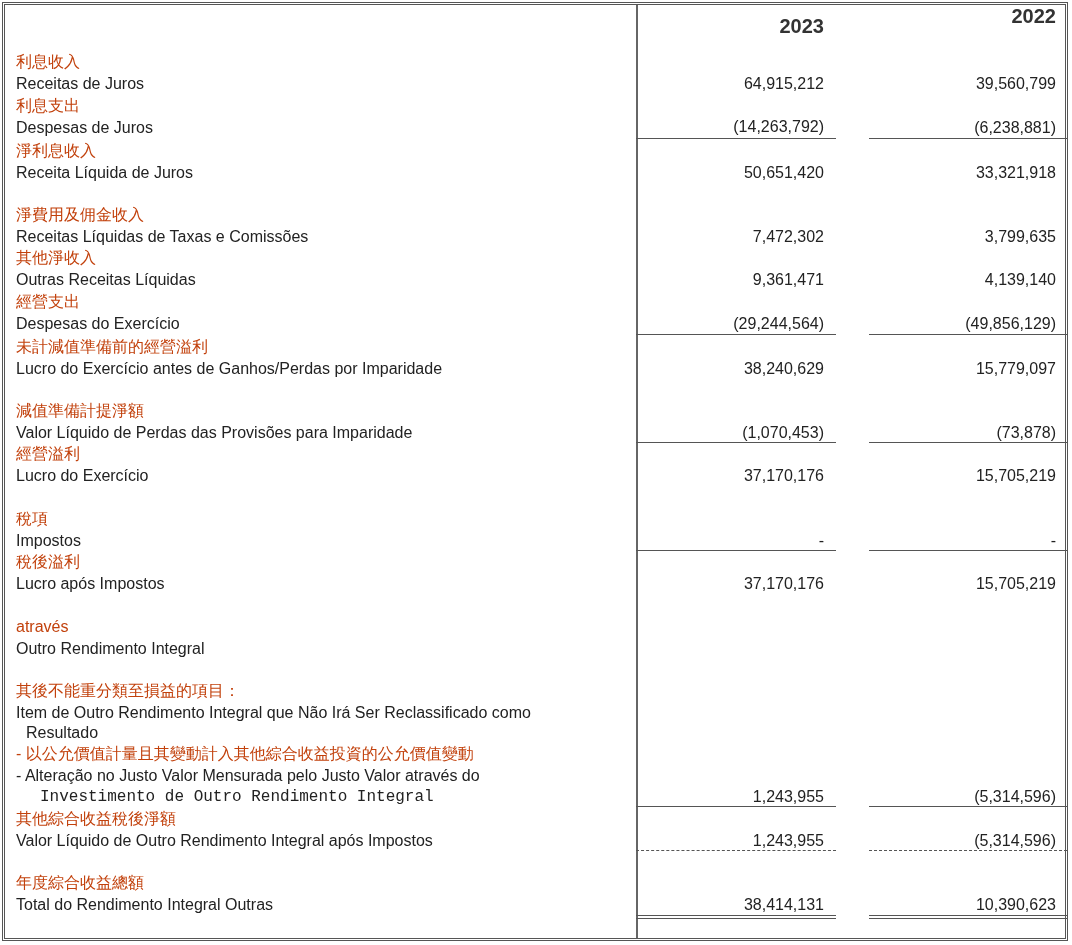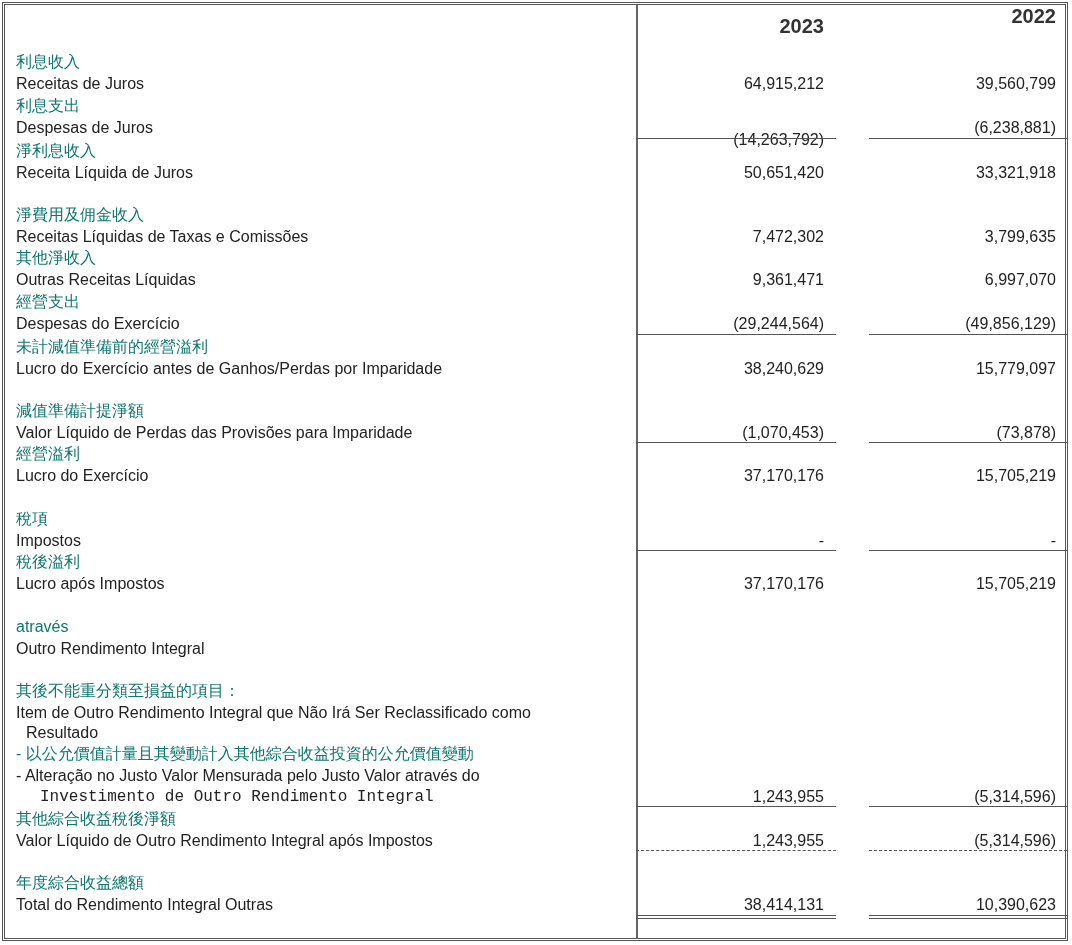--- a/index.html
+++ b/index.html
@@ -14,21 +14,21 @@
   }
   .col-sep {
     position: absolute; left: 636px; top: 5px; width: 0; height: 933px;
     border-left: 2px solid #666666;
   }
   .head { position: absolute; top: 5px; font-weight: bold; font-size: 20px; color: #333; }
   .head.y1 { right: 248px; margin-top: 10px; }
   .head.y2 { right: 16px; }
 
   .lbl { position: absolute; left: 16px; font-size: 16px; line-height: 22px; white-space: nowrap; }
-  .lbl.zh { color: #0f766e; }
+  .lbl.zh { color: #c2410c; }
   .lbl.ind1 { left: 26px; }
   .lbl.ind2 { left: 40px; font-family: Liberation Mono, monospace; }
 
   .num { position: absolute; font-size: 16px; line-height: 22px; text-align: right; white-space: nowrap; }
   .num.c1 { right: 248px; text-align: right; }
   .num.c2 { right: 16px; }
 
   .ul { position: absolute; height: 0; border-top: 1.5px solid #555; }
   .ul.c1 { left: 636px; width: 200px; }
   .ul.c2 { left: 869px; width: 198px; }
@@ -44,39 +44,39 @@
 <div class="head y1">2023</div>
 <div class="head y2">2022</div>
 
 <div class="lbl zh" style="top:51px">利息收入</div>
 <div class="lbl" style="top:73px">Receitas de Juros</div>
 <div class="num c1" style="top:73px">64,915,212</div>
 <div class="num c2" style="top:73px">39,560,799</div>
 
 <div class="lbl zh" style="top:95px">利息支出</div>
 <div class="lbl" style="top:117px">Despesas de Juros</div>
-<div class="num c1" style="top:129px">(14,263,792)</div>
+<div class="num c1" style="top:116px">(14,263,792)</div>
 <div class="num c2" style="top:117px">(6,238,881)</div>
 <div class="ul c1" style="top:138px"></div>
 <div class="ul c2" style="top:138px"></div>
 
 <div class="lbl zh" style="top:140px">淨利息收入</div>
 <div class="lbl" style="top:162px">Receita Líquida de Juros</div>
 <div class="num c1" style="top:162px">50,651,420</div>
 <div class="num c2" style="top:162px">33,321,918</div>
 
 <div class="lbl zh" style="top:204px">淨費用及佣金收入</div>
 <div class="lbl" style="top:226px">Receitas Líquidas de Taxas e Comissões</div>
 <div class="num c1" style="top:226px">7,472,302</div>
 <div class="num c2" style="top:226px">3,799,635</div>
 
 <div class="lbl zh" style="top:247px">其他淨收入</div>
 <div class="lbl" style="top:269px">Outras Receitas Líquidas</div>
 <div class="num c1" style="top:269px">9,361,471</div>
-<div class="num c2" style="top:269px">6,997,070</div>
+<div class="num c2" style="top:269px">4,139,140</div>
 
 <div class="lbl zh" style="top:291px">經營支出</div>
 <div class="lbl" style="top:313px">Despesas do Exercício</div>
 <div class="num c1" style="top:313px">(29,244,564)</div>
 <div class="num c2" style="top:313px">(49,856,129)</div>
 <div class="ul c1" style="top:334px"></div>
 <div class="ul c2" style="top:334px"></div>
 
 <div class="lbl zh" style="top:336px">未計減值準備前的經營溢利</div>
 <div class="lbl" style="top:358px">Lucro do Exercício antes de Ganhos/Perdas por Imparidade</div>

